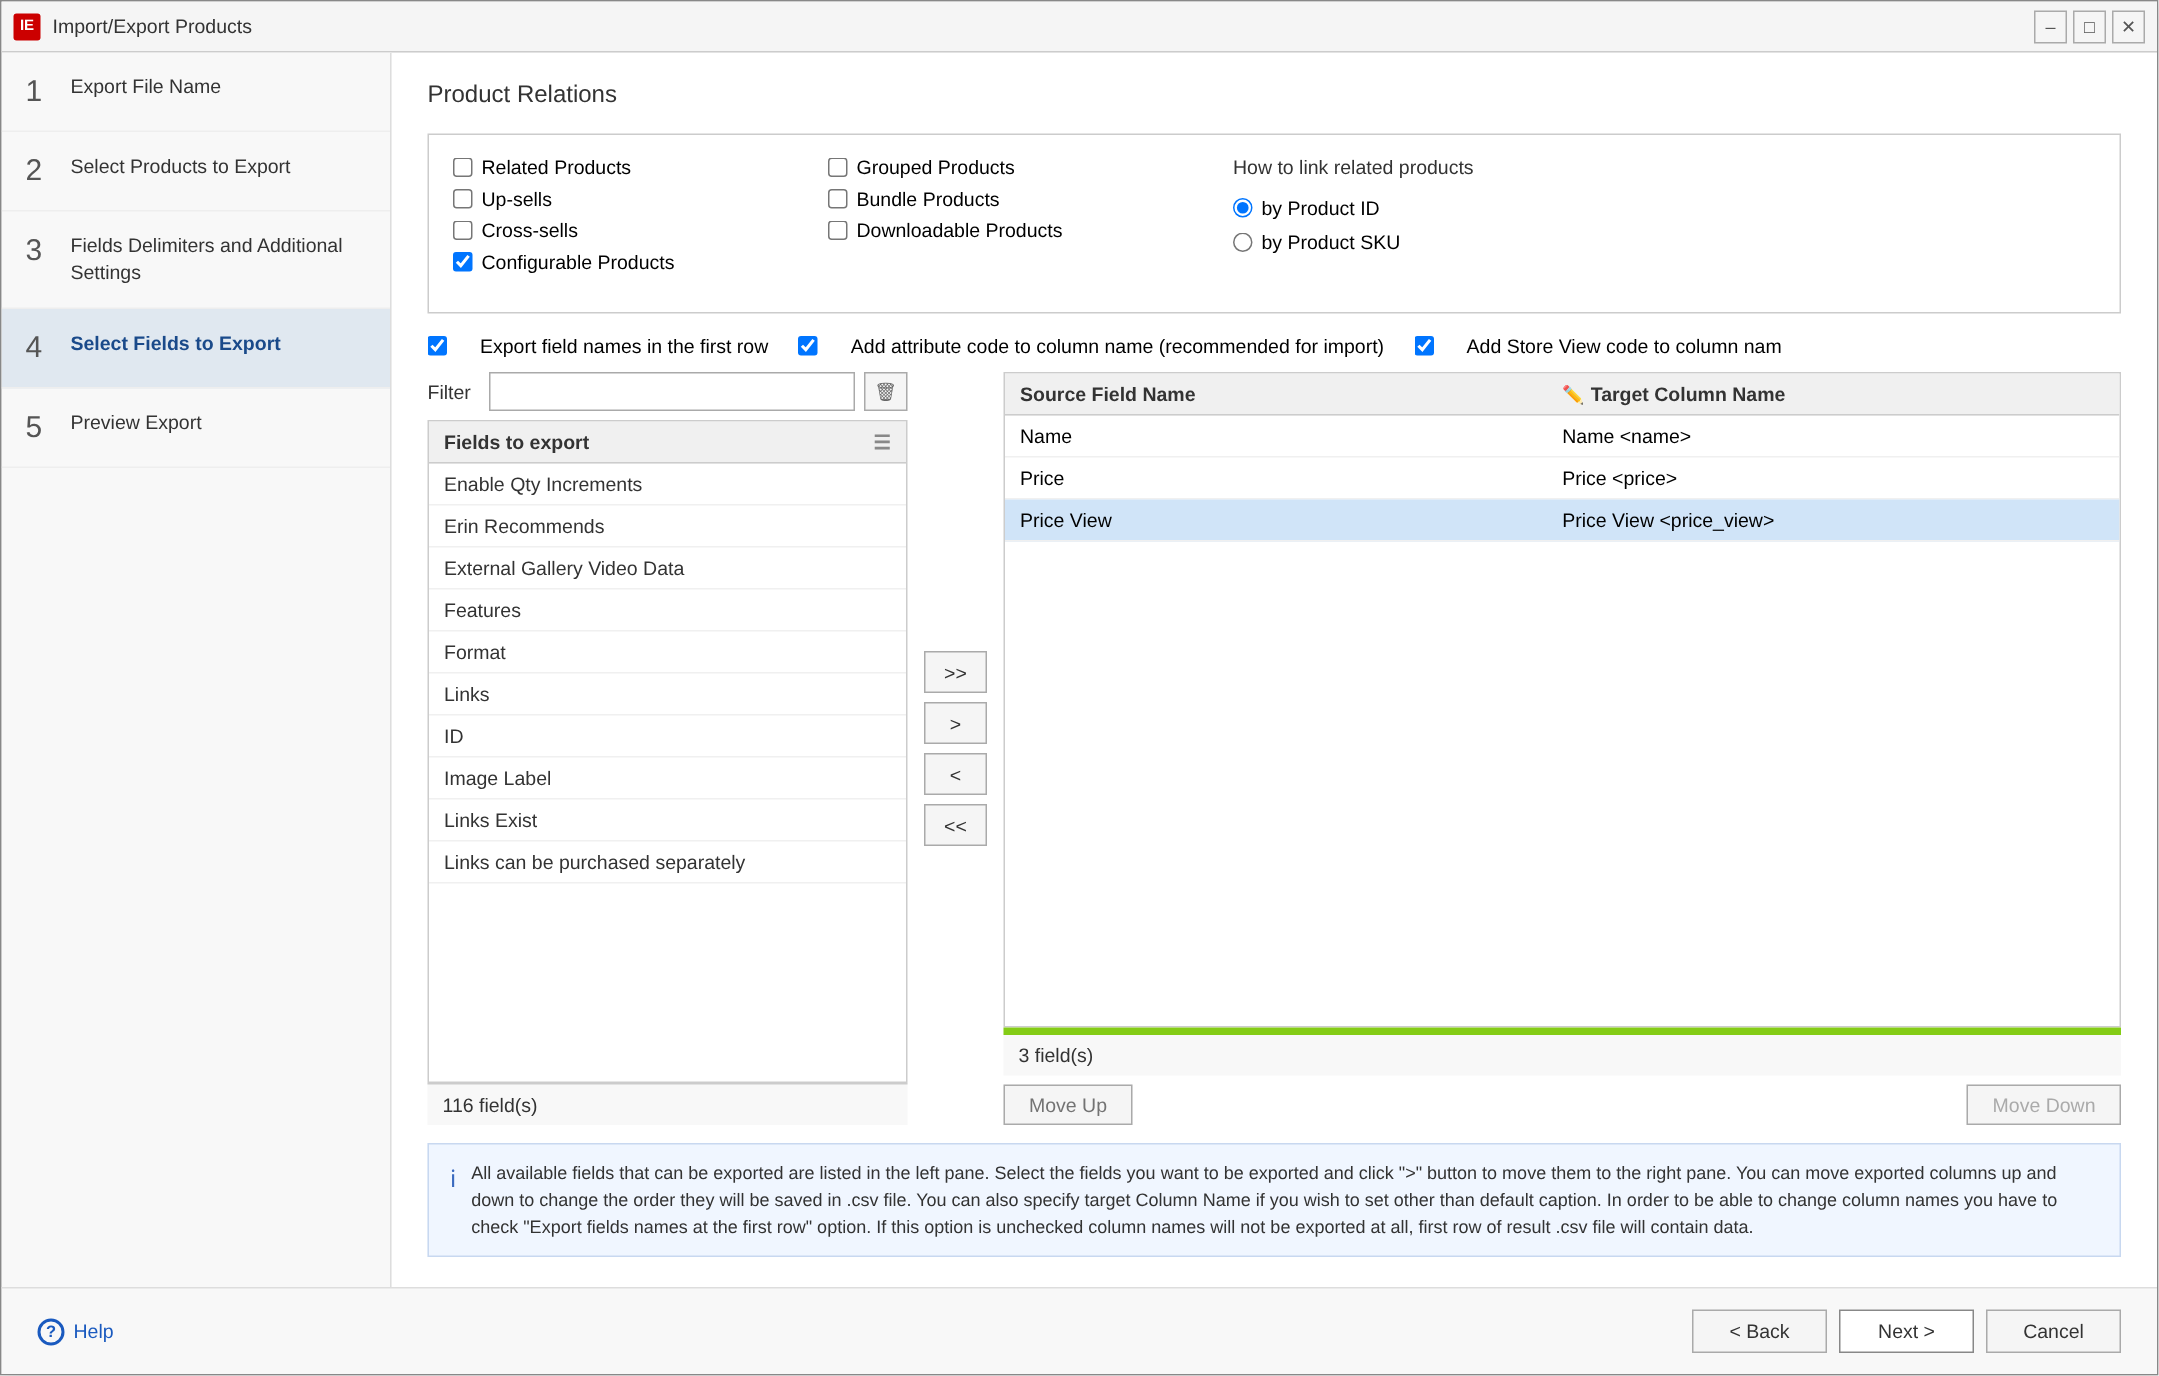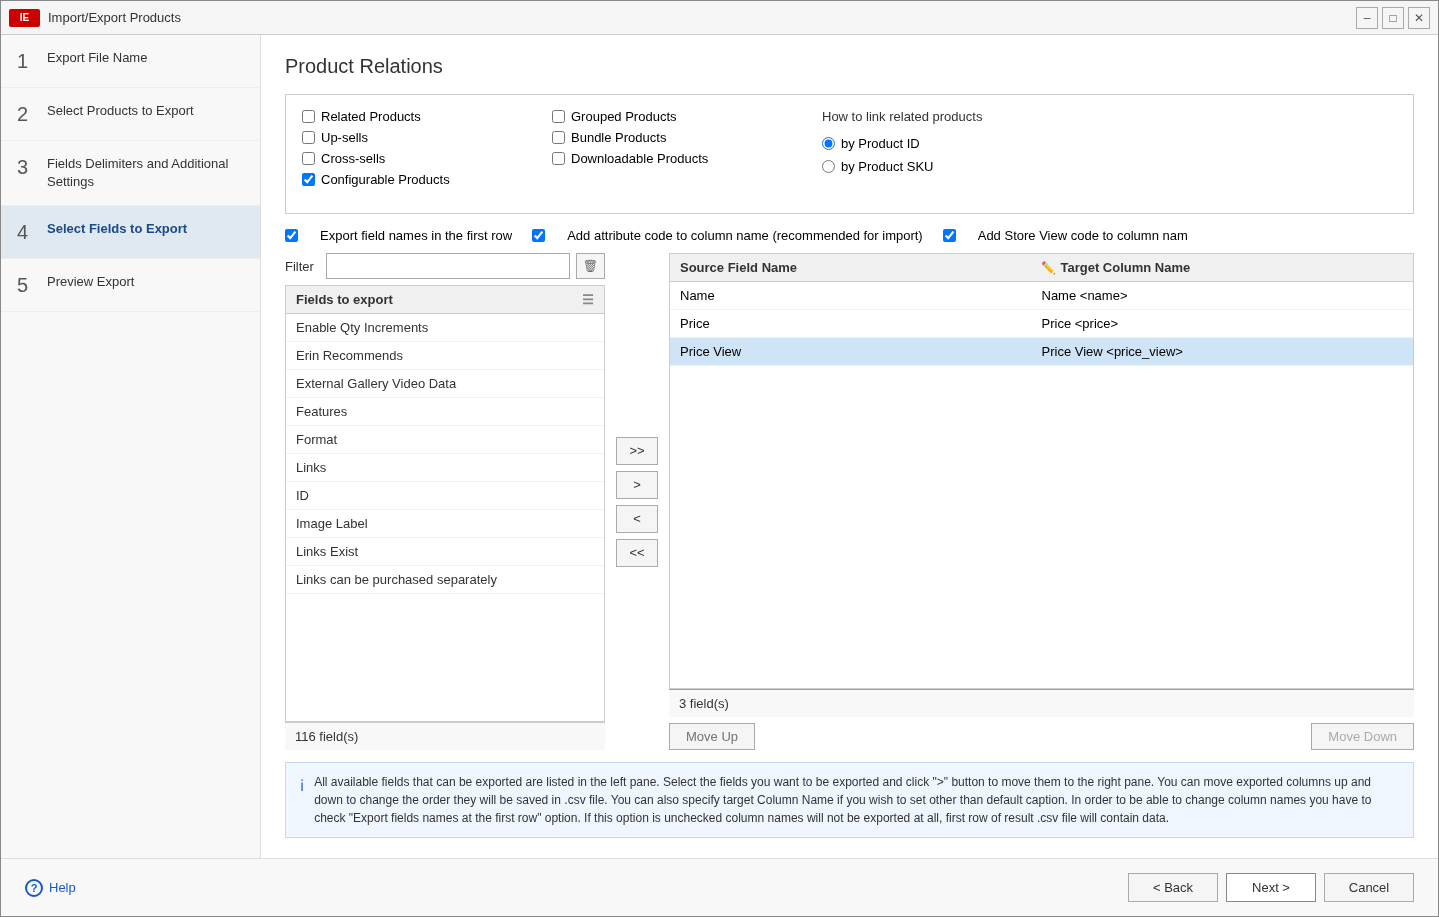--- a/index.html
+++ b/index.html
@@ -30,21 +30,21 @@
       padding: 6px 8px;
       justify-content: space-between;
       height: 34px;
     }
     .title-bar-left {
       display: flex;
       align-items: center;
       gap: 8px;
     }
     .title-bar-icon {
-      width: 31px;
+      width: 18px;
       height: 18px;
       background: #c00;
       border-radius: 2px;
       display: flex;
       align-items: center;
       justify-content: center;
       color: white;
       font-size: 10px;
       font-weight: bold;
     }
@@ -108,21 +108,21 @@
       color: #1a4a8a;
     }
     .main-content {
       flex: 1;
       padding: 20px 24px;
       overflow-y: auto;
       display: flex;
       flex-direction: column;
     }
     .page-title {
-      font-size: 20px;
+      font-size: 16px;
       font-weight: 300;
       color: #333;
       margin-bottom: 16px;
     }
     .product-relations-box {
       border: 1px solid #ccc;
       padding: 14px 16px;
       margin-bottom: 14px;
       background: #fff;
     }
@@ -300,21 +300,21 @@
       padding: 6px 10px;
       border-bottom: 1px solid #f0f0f0;
       font-size: 13px;
       cursor: pointer;
     }
     .target-row.selected { background: #d0e4f8; }
     .target-count {
       padding: 6px 10px;
       font-size: 13px;
       color: #333;
-      border-top: 1px solid #84cc16;
+      border-top: 5px solid #84cc16;
       background: #f8f8f8;
     }
     .move-buttons {
       display: flex;
       justify-content: space-between;
       margin-top: 6px;
     }
     .move-btn {
       padding: 5px 16px;
       border: 1px solid #aaa;

